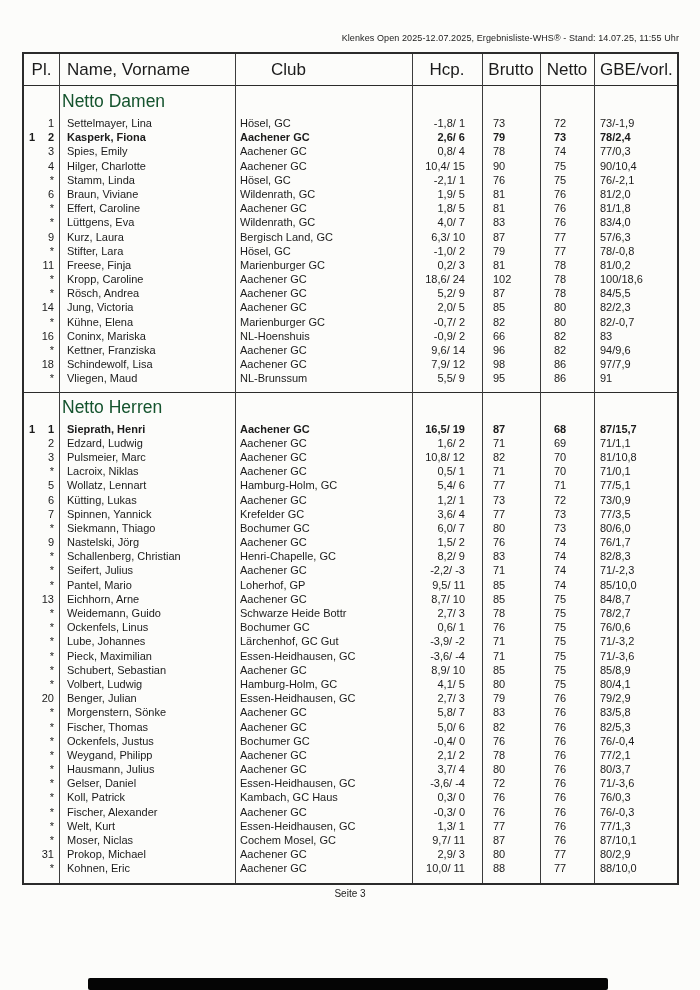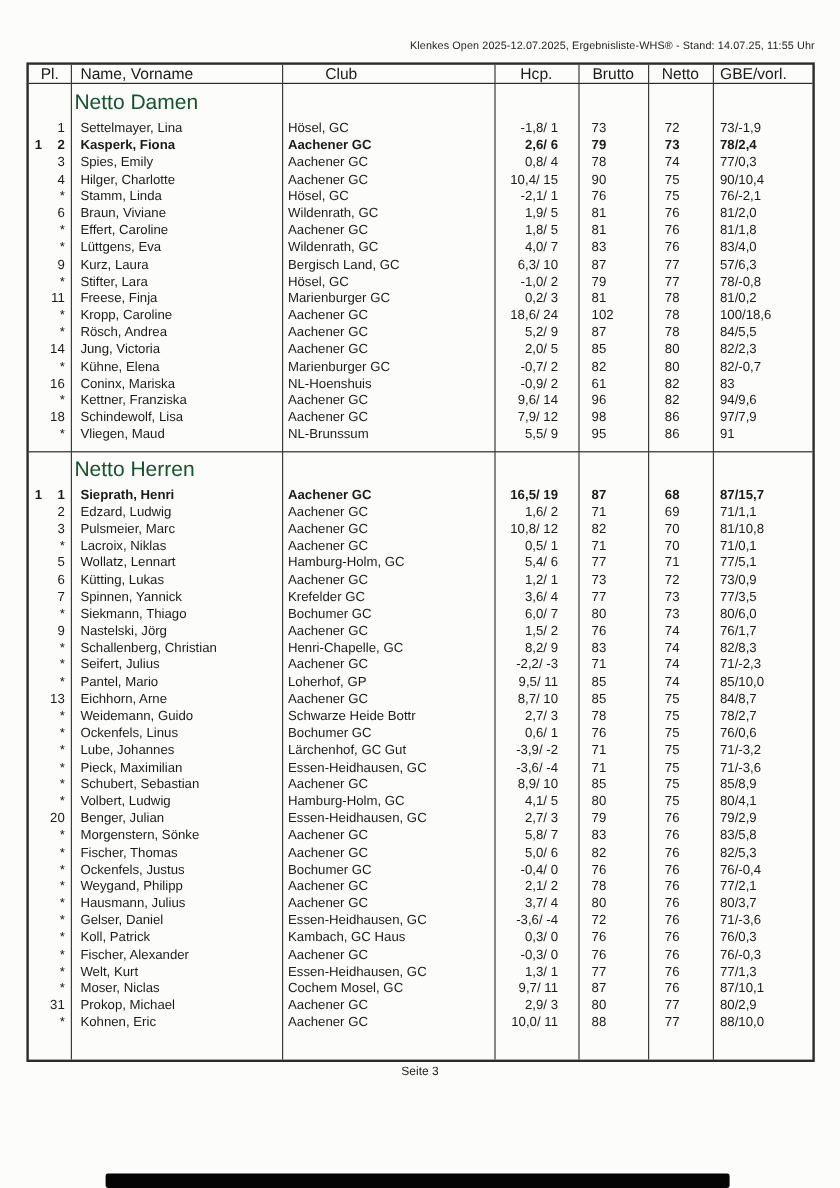--- a/index.html
+++ b/index.html
@@ -16,22 +16,22 @@
     position:absolute; top:33px; right:21px;
     font-size:9px; letter-spacing:0.1px; color:#222;
   }
   .table-frame {
     position:absolute; left:22px; top:52px; width:657px; height:833px;
     border:2px solid #2b2b2b;
   }
   .vline { position:absolute; top:0; bottom:0; width:1px; background:#3c3c3c; z-index:2; }
   .grid7 { display:grid; grid-template-columns:35px 176px 177px 70px 58px 54px 1fr; }
   .col-header-row {
-    height:16px; border-bottom:1.6px solid #2b2b2b;
-    align-items:center; font-size:13px;
+    height:32px; border-bottom:1.6px solid #2b2b2b;
+    align-items:center; font-size:17px;
   }
   .h-pl { text-align:center; }
   .h-name { padding-left:8px; }
   .h-club { padding-left:36px; }
   .h-hcp, .h-brutto, .h-netto { text-align:center; }
   .h-gbe { padding-left:6px; }
   .section-title {
     height:30px; display:flex; align-items:center;
     padding-left:38px; font-size:17.5px; color:#14532d;
   }
@@ -265,21 +265,21 @@
           <div class="c-gbe">82/-0,7</div>
         </div>
         <div class="row grid7">
           <div class="c-pl">
             <div class="marker"></div>
             <div class="plnum">16</div>
           </div>
           <div class="c-name">Coninx, Mariska</div>
           <div class="c-club">NL-Hoenshuis</div>
           <div class="c-hcp">-0,9/ 2</div>
-          <div class="c-brutto">61</div>
+          <div class="c-brutto">66</div>
           <div class="c-netto">82</div>
           <div class="c-gbe">83</div>
         </div>
         <div class="row grid7">
           <div class="c-pl">
             <div class="marker"></div>
             <div class="plnum">*</div>
           </div>
           <div class="c-name">Kettner, Franziska</div>
           <div class="c-club">Aachener GC</div>

